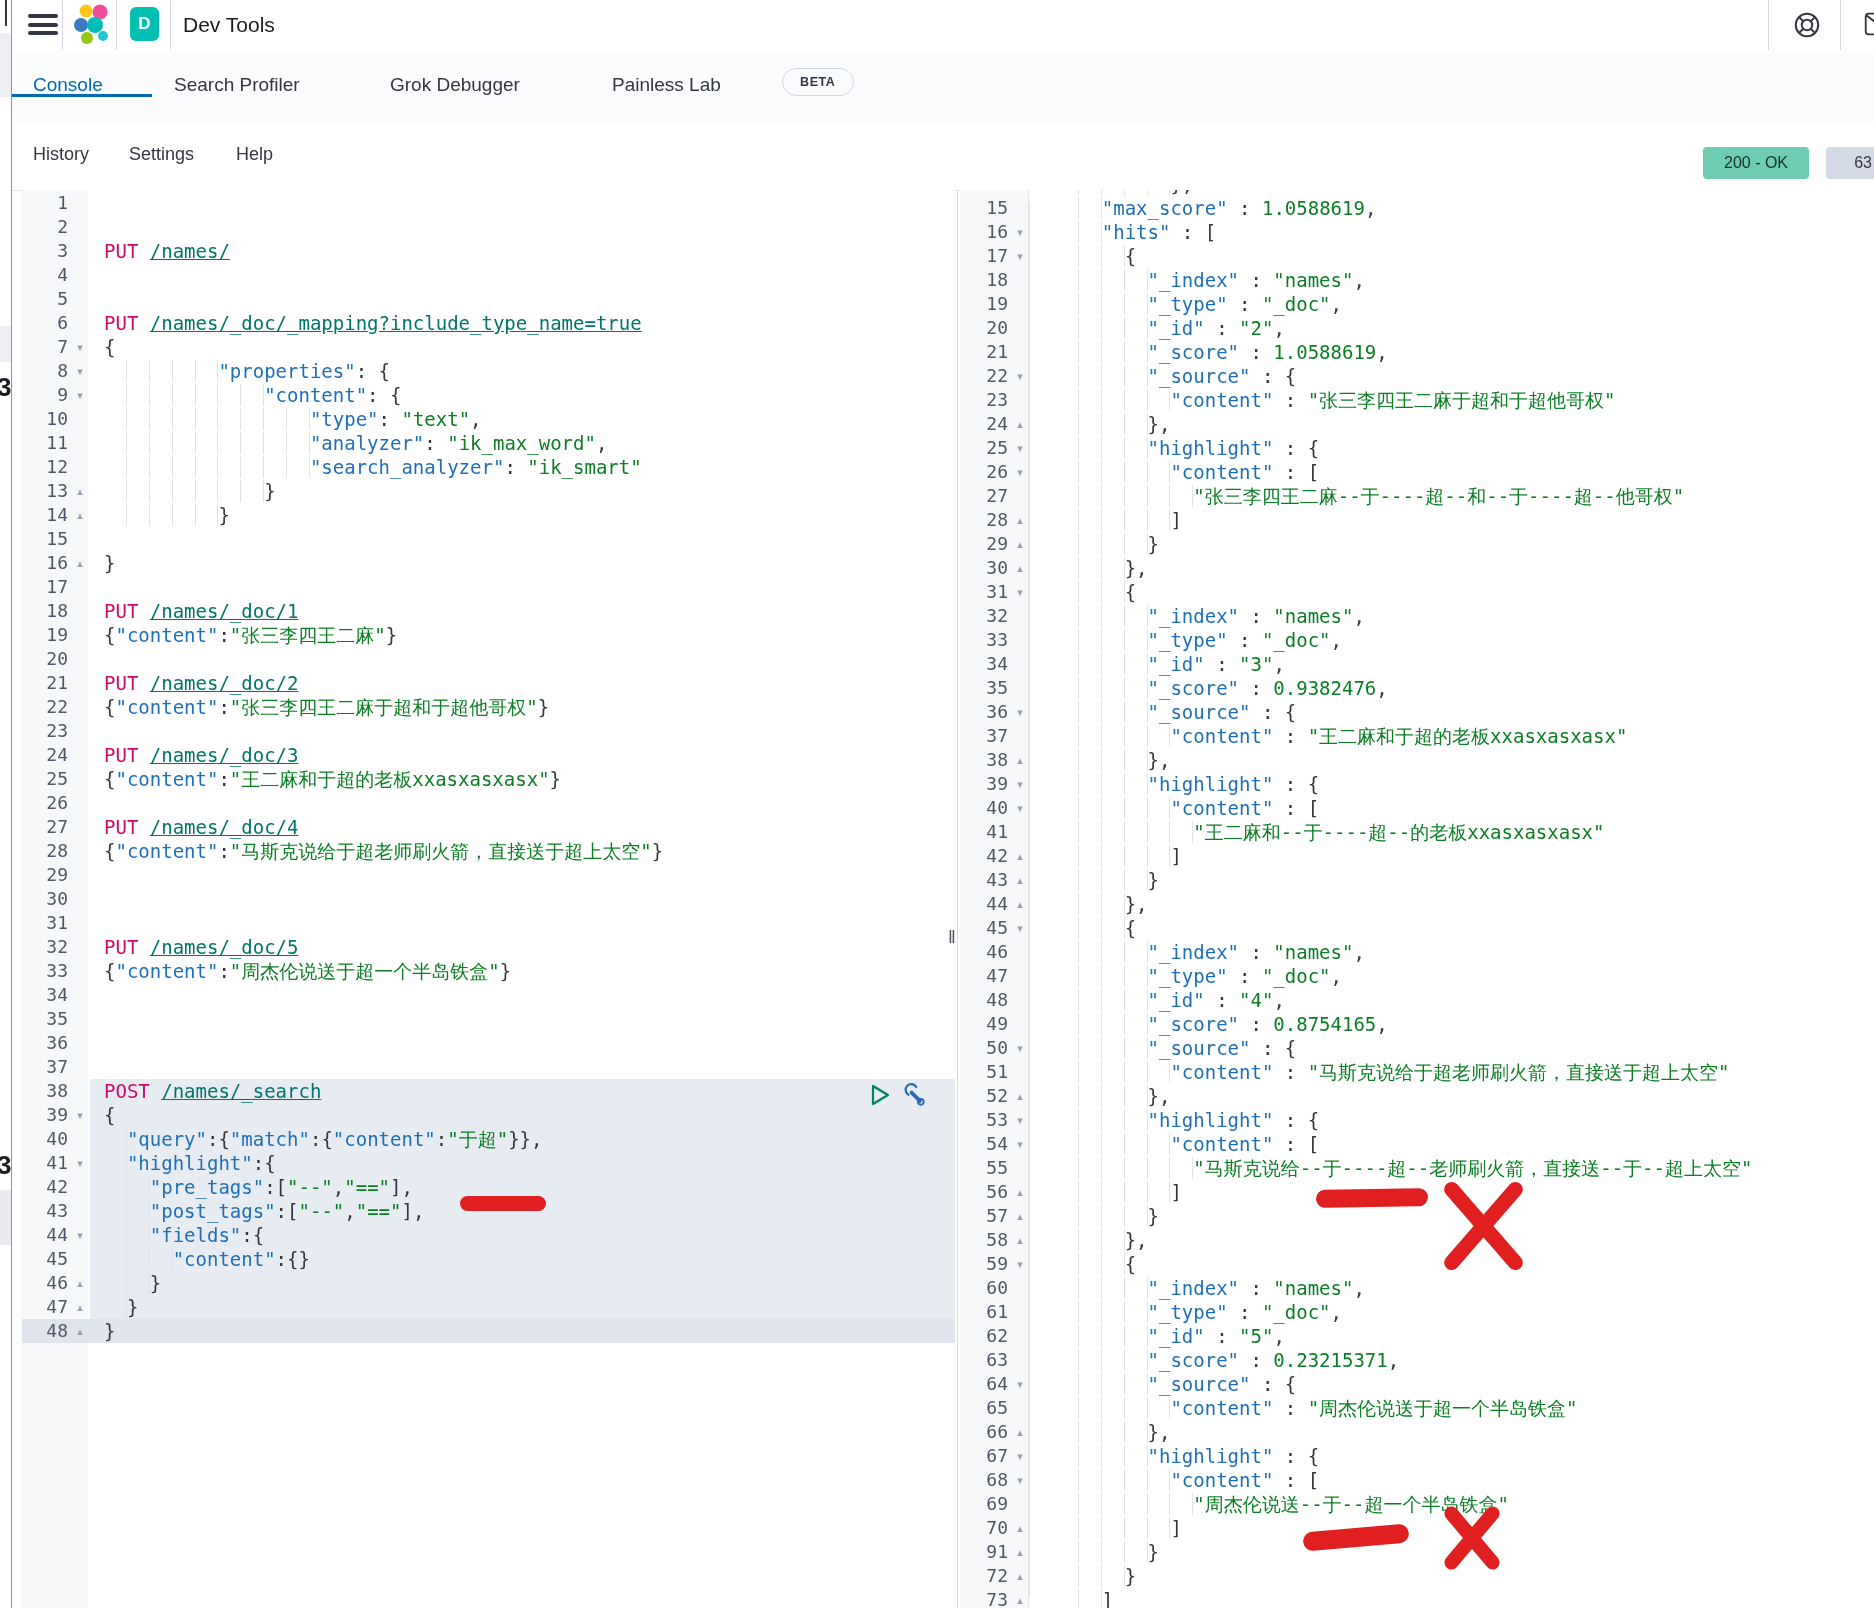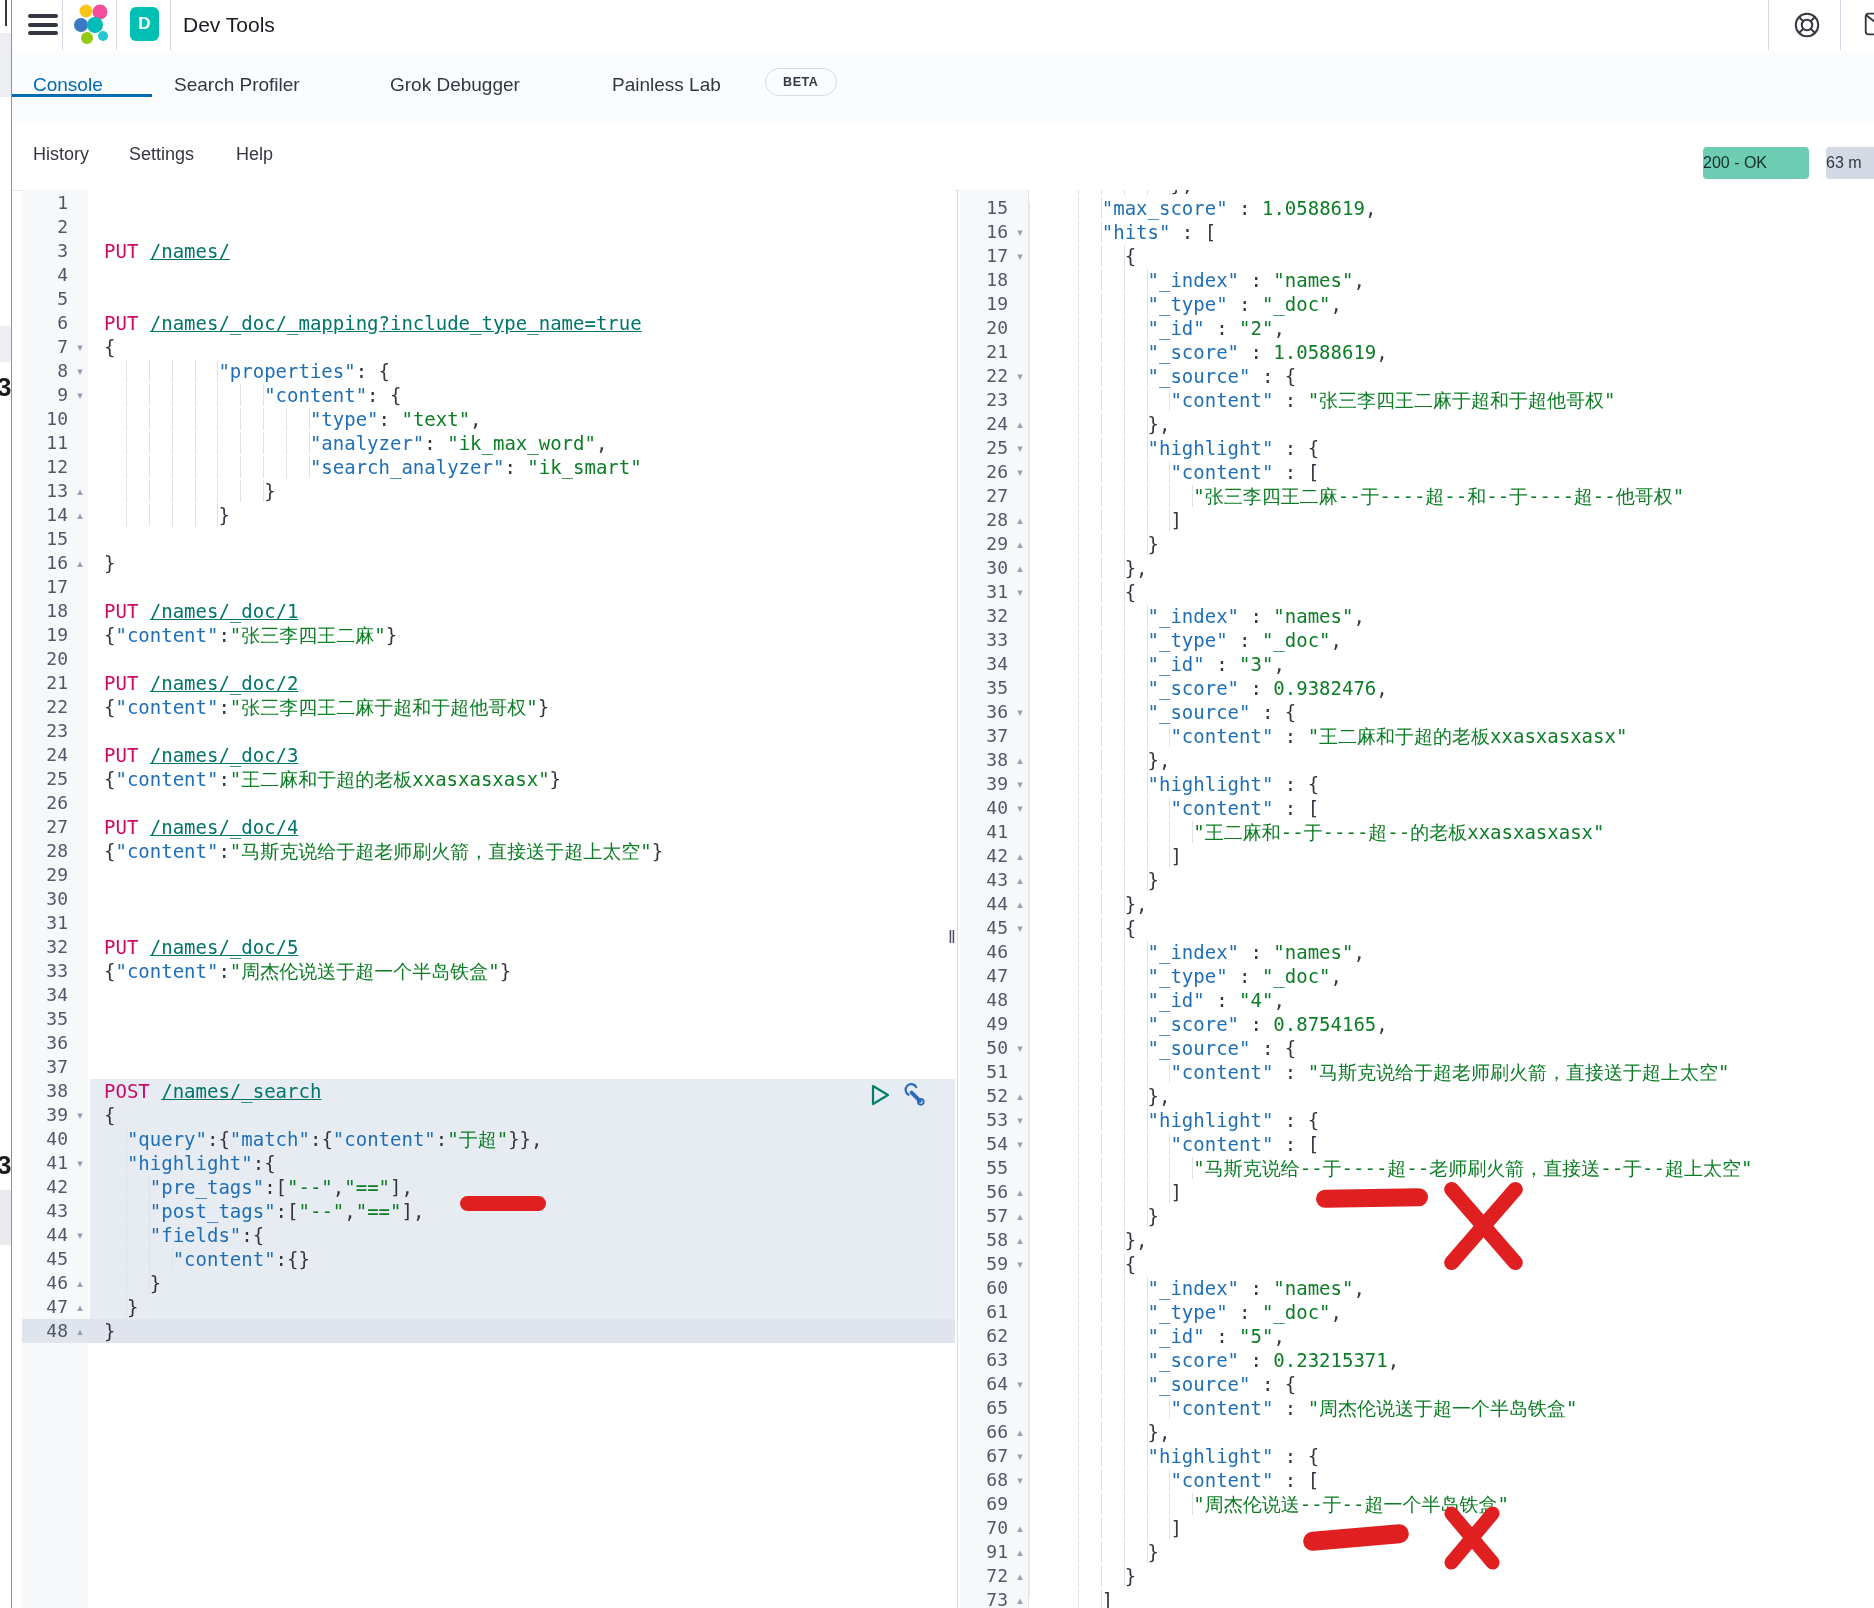--- a/index.html
+++ b/index.html
@@ -20,26 +20,26 @@
   #app-badge{position:absolute;left:118px;top:7px;width:29px;height:34px;border-radius:6px;
              background:#00bfb3;color:#fff;font:bold 17px/34px "Liberation Sans",sans-serif;text-align:center;}
   #app-title{position:absolute;left:171px;top:13px;font-size:21px;color:#1a1c21;}
   #help-icon{position:absolute;left:1780px;top:10px;}
   #mail-icon{position:absolute;left:1852px;top:11px;}
   
   #tabrow{position:absolute;left:12px;top:50px;right:0;height:74px;background:#fbfcfd;border-bottom:1px solid #d3dae6;}
   .tab{position:absolute;top:24px;font-size:19px;color:#343741;cursor:pointer;}
   .tab.active{color:#006bb4;}
   #tab-underline{position:absolute;left:0;bottom:-1px;width:140px;height:3px;background:#006bb4;}
-  #beta-badge{position:absolute;left:753px;top:18px;border:1px solid #d3dae6;border-radius:17px;
+  #beta-badge{position:absolute;left:770px;top:18px;border:1px solid #d3dae6;border-radius:17px;
               padding:6px 17px;font-size:12.5px;font-weight:bold;letter-spacing:.6px;color:#343741;background:#fbfcfd;}
   
   #toolrow{position:absolute;left:12px;top:124px;right:0;height:66px;background:#fff;border-bottom:1px solid #e3e7ee;}
   .toollink{position:absolute;top:20px;font-size:18px;color:#343741;cursor:pointer;}
-  .badge{position:absolute;top:23px;height:32px;border-radius:4px;font-size:16px;line-height:32px;text-align:left;}
+  .badge{position:absolute;top:23px;height:32px;border-radius:4px;font-size:16px;line-height:32px;text-align:center;}
   #status-badge{left:1691px;width:106px;background:#6dccb1;color:#14302a;}
   #time-badge{left:1814px;width:92px;background:#d3dae6;color:#343741;}
   
   .pane{position:absolute;top:190px;height:1418px;overflow:hidden;background:#fff;}
   #left-pane{left:22px;width:933px;}
   #right-pane{left:960px;width:914px;}
   .gutter-bg{position:absolute;left:0;top:0;bottom:0;background:#f7f8fa;}
   #left-pane .gutter-bg{width:66px;}
   #right-pane .gutter-bg{width:68px;border-right:1px solid #e2e6ee;}
   #right-pane .gutter-bg{box-shadow:13px 0 0 -12px #e2e6ee;}

